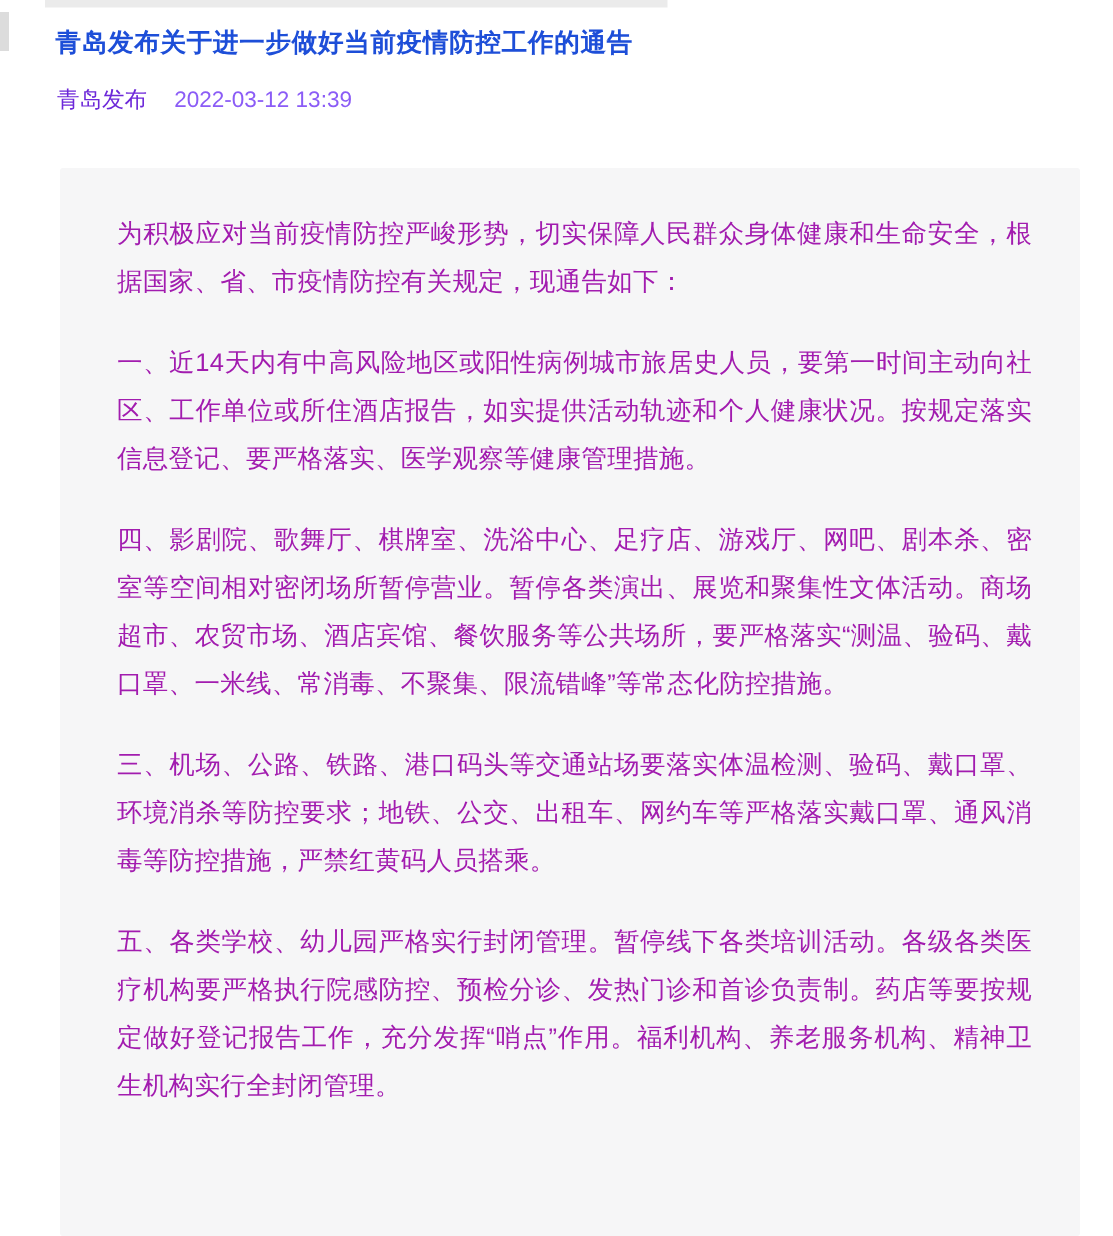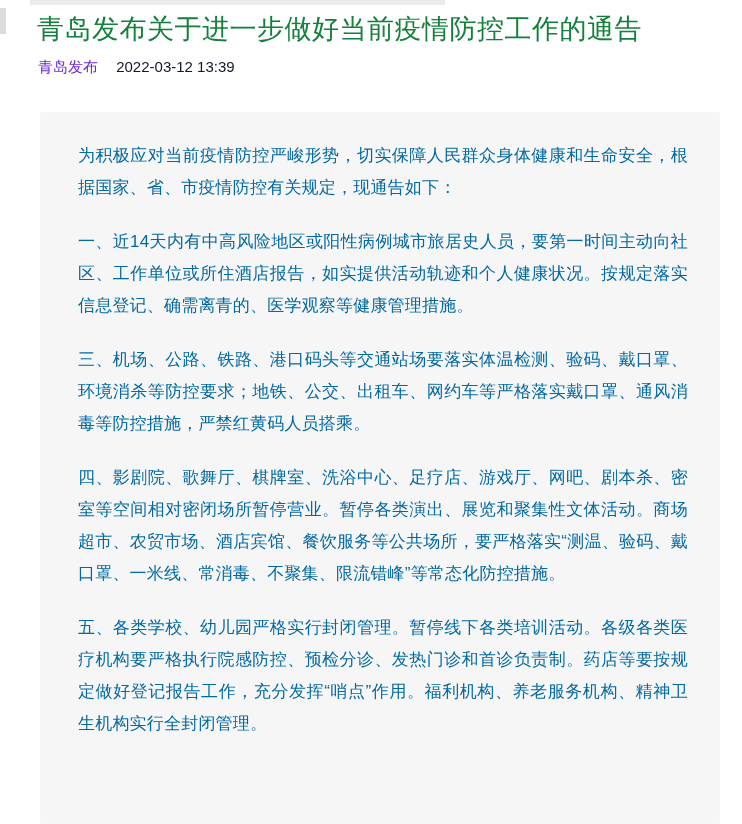--- a/index.html
+++ b/index.html
@@ -25,73 +25,73 @@
   .left-sliver {
     position: absolute;
     top: 8px;
     left: 0;
     width: 6px;
     height: 26px;
     background: #dcdcdc;
   }
   .page-title {
     margin: 12px 50px 0 37px;
-    font-size: 27px;
+    font-size: 17px;
     line-height: 34px;
-    font-weight: 400;
-    color: #15803d;
+    font-weight: 700;
+    color: #1d4ed8;
     letter-spacing: 0.5px;
   }
   .byline {
     margin: 10px 37px 0 38px;
     font-size: 15px;
     line-height: 21px;
     white-space: nowrap;
   }
   .source-name {
     color: #6d28d9;
     margin-right: 14px;
     cursor: pointer;
   }
   .publish-time {
-    color: #0f172a;
+    color: #8b5cf6;
   }
   .content-box {
     position: absolute;
     top: 112px;
     left: 40px;
     width: 680px;
     height: 712px;
     box-sizing: border-box;
     background: #f6f6f7;
     border-radius: 2px;
     padding: 28px 20px 20px 38px;
     overflow: hidden;
   }
   .content-box p {
     margin: 0 12px 22px 0;
     font-size: 17px;
     line-height: 32px;
-    color: #0369a1;
+    color: #a21caf;
     text-align: justify;
     letter-spacing: 0.2px;
   }
 </style>
 </head>
 <body>
 
 <div class="top-strip"></div>
 <div class="left-sliver"></div>
 
 <h1 class="page-title">青岛发布关于进一步做好当前疫情防控工作的通告</h1>
 
 <div class="byline">
   <span class="source-name">青岛发布</span>
   <span class="publish-time">2022-03-12 13:39</span>
 </div>
 
 <div class="content-box">
   <p>为积极应对当前疫情防控严峻形势，切实保障人民群众身体健康和生命安全，根据国家、省、市疫情防控有关规定，现通告如下：</p>
-  <p>一、近14天内有中高风险地区或阳性病例城市旅居史人员，要第一时间主动向社区、工作单位或所住酒店报告，如实提供活动轨迹和个人健康状况。按规定落实信息登记、确需离青的、医学观察等健康管理措施。</p>
+  <p>一、近14天内有中高风险地区或阳性病例城市旅居史人员，要第一时间主动向社区、工作单位或所住酒店报告，如实提供活动轨迹和个人健康状况。按规定落实信息登记、要严格落实、医学观察等健康管理措施。</p>
+  <p>四、影剧院、歌舞厅、棋牌室、洗浴中心、足疗店、游戏厅、网吧、剧本杀、密室等空间相对密闭场所暂停营业。暂停各类演出、展览和聚集性文体活动。商场超市、农贸市场、酒店宾馆、餐饮服务等公共场所，要严格落实“测温、验码、戴口罩、一米线、常消毒、不聚集、限流错峰”等常态化防控措施。</p>
   <p>三、机场、公路、铁路、港口码头等交通站场要落实体温检测、验码、戴口罩、环境消杀等防控要求；地铁、公交、出租车、网约车等严格落实戴口罩、通风消毒等防控措施，严禁红黄码人员搭乘。</p>
-  <p>四、影剧院、歌舞厅、棋牌室、洗浴中心、足疗店、游戏厅、网吧、剧本杀、密室等空间相对密闭场所暂停营业。暂停各类演出、展览和聚集性文体活动。商场超市、农贸市场、酒店宾馆、餐饮服务等公共场所，要严格落实“测温、验码、戴口罩、一米线、常消毒、不聚集、限流错峰”等常态化防控措施。</p>
   <p>五、各类学校、幼儿园严格实行封闭管理。暂停线下各类培训活动。各级各类医疗机构要严格执行院感防控、预检分诊、发热门诊和首诊负责制。药店等要按规定做好登记报告工作，充分发挥“哨点”作用。福利机构、养老服务机构、精神卫生机构实行全封闭管理。</p>
 </div>
 
 </body></html>

